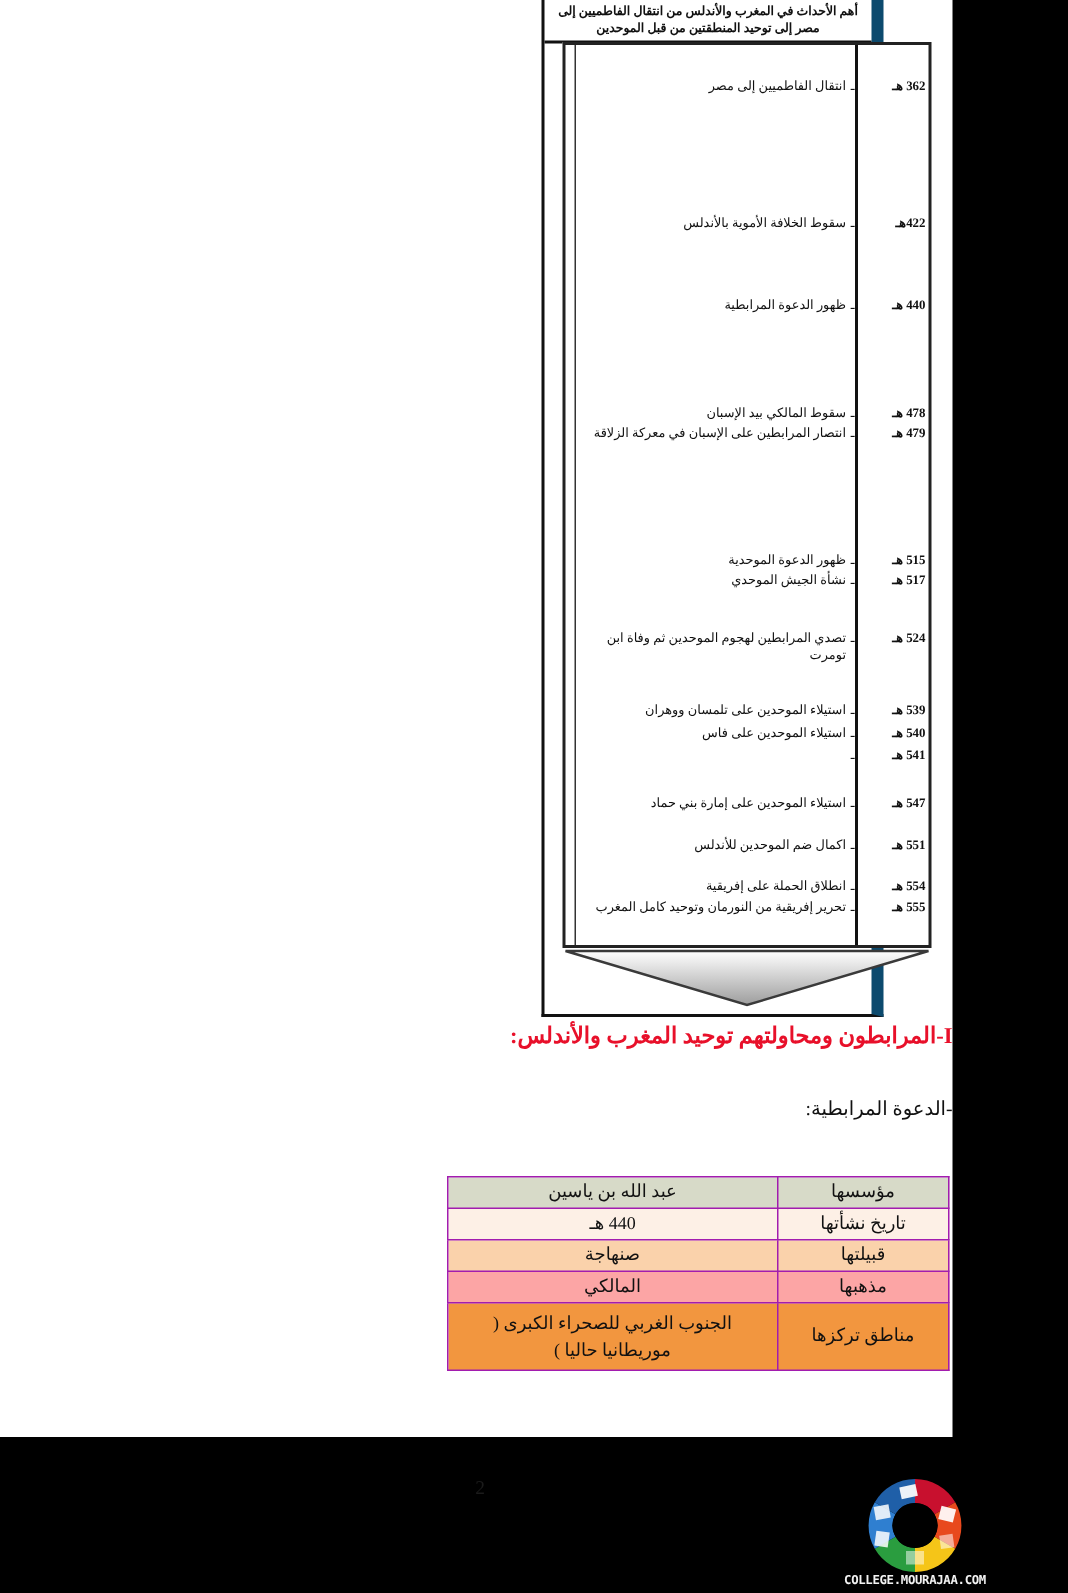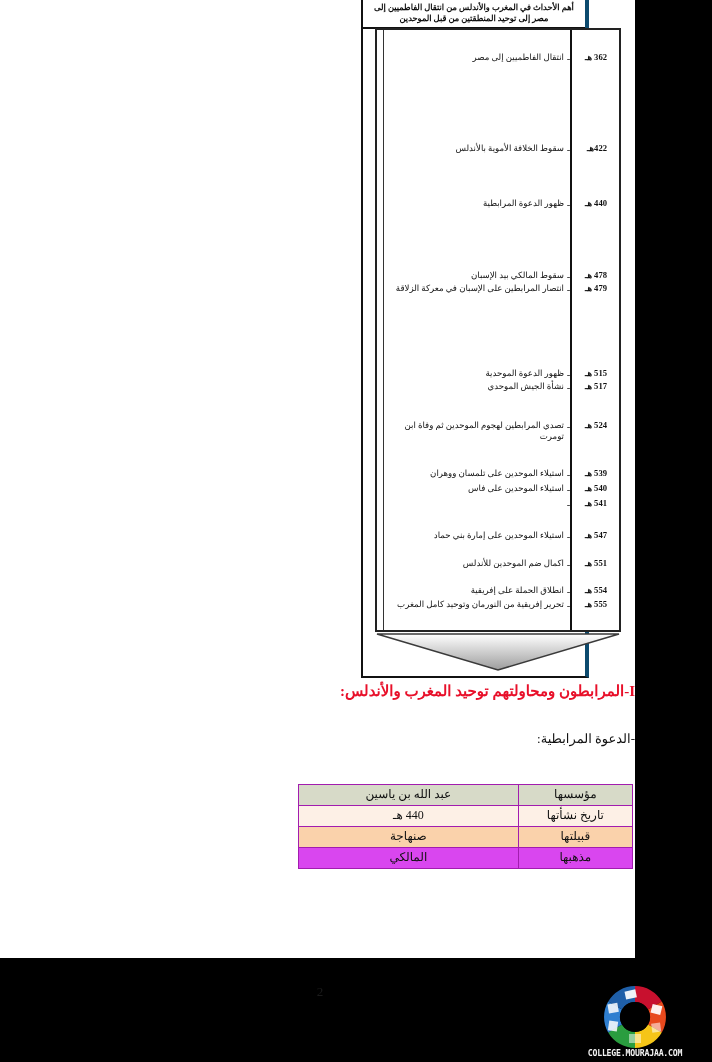--- a/index.html
+++ b/index.html
@@ -27,21 +27,21 @@
 
   
   #timeline-figure {
     position: absolute;
     left: 361px;
     top: 0px;
     width: 228px;
     height: 678px;
     background: #ffffff;
     border-left: 2px solid #111111;
-    border-right: 4px solid #0c4a6e;
+    border-right: 8px solid #0c4a6e;
     border-bottom: 2px solid #111111;
     box-sizing: border-box;
   }
 
   #timeline-title {
     position: absolute;
     left: 0;
     top: 0;
     width: 100%;
     box-sizing: border-box;
@@ -104,21 +104,21 @@
     left: 10px;
     display: flex;
     flex-direction: row;
     align-items: flex-start;
     justify-content: flex-start;
   }
   .tl-year {
     width: 47px;
     flex: 0 0 47px;
     text-align: right;
-    padding-right: 12px;
+    padding-right: 2px;
     box-sizing: border-box;
     font-weight: bold;
     font-size: 8.6px;
     line-height: 11px;
     color: #111;
     white-space: nowrap;
   }
   .tl-tick {
     width: 7px;
     flex: 0 0 7px;
@@ -200,39 +200,39 @@
     width: 33%;
     text-align: center;
   }
   #info-table td.value {
     width: 67%;
     text-align: center;
   }
   #info-table tr.r1 td { background: #d7dac8; }
   #info-table tr.r2 td { background: #fdf0e6; }
   #info-table tr.r3 td { background: #fad2ab; }
-  #info-table tr.r4 td { background: #d946ef; }
+  #info-table tr.r4 td { background: #fca5a5; }
   #info-table tr.r5 td { background: #f2963f; }
   #info-table tr.r5 td.value { line-height: 18px; padding: 4px 6px; }
 
   
   #page-number {
     position: absolute;
     left: 308px;
     top: 984px;
     width: 24px;
     text-align: center;
     color: #1b1b1b;
     font-size: 13px;
     line-height: 16px;
   }
 
   #site-logo {
     position: absolute;
-    left: 593px;
+    left: 568px;
     top: 982px;
     width: 84px;
     height: 80px;
   }
   #logo-ring { display: block; }
   #logo-caption {
     position: absolute;
     left: -8px;
     top: 66px;
     width: 100px;
@@ -364,20 +364,24 @@
           <td class="value">440 هـ</td>
         </tr>
         <tr class="r3">
           <td class="label">قبيلتها</td>
           <td class="value">صنهاجة</td>
         </tr>
         <tr class="r4">
           <td class="label">مذهبها</td>
           <td class="value">المالكي</td>
         </tr>
+        <tr class="r5">
+          <td class="label">مناطق تركزها</td>
+          <td class="value">الجنوب الغربي للصحراء الكبرى ( موريطانيا حاليا )</td>
+        </tr>
       </tbody>
   </table>
 
   <div id="page-number">2</div>
 </div>
 
 <div id="site-logo">
   <svg id="logo-ring" width="84" height="70" viewBox="0 0 84 70" xmlns="http://www.w3.org/2000/svg">
     <g transform="translate(42,35)">
 

